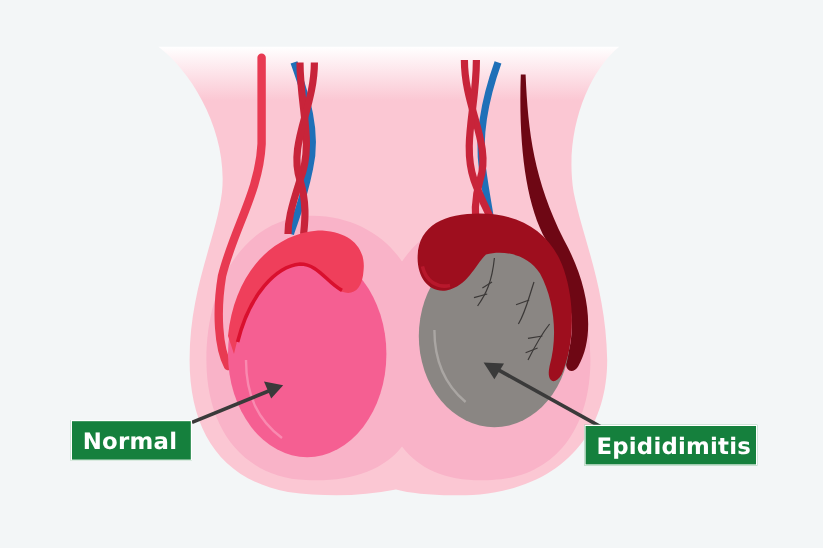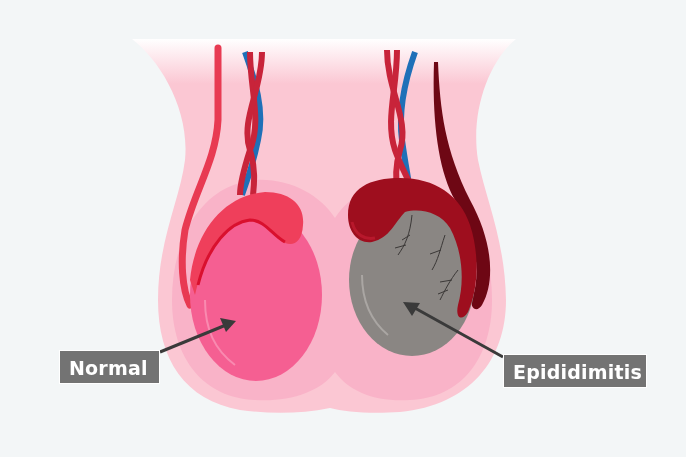--- a/index.html
+++ b/index.html
@@ -5,34 +5,34 @@
     html, body { margin: 0; padding: 0; }
     body {
       width: 686px; height: 457px; overflow: hidden;
       background: #f3f6f7;
       font-family: "DejaVu Sans", "Liberation Sans", sans-serif;
       position: relative;
     }
     #stage { position: absolute; left: 0; top: 0; width: 686px; height: 457px; }
     .label {
       position: absolute;
-      background: #737373;
+      background: #15803d;
       color: #ffffff;
       font-weight: bold;
       font-size: 19px;
       line-height: 34px;
       height: 34px;
       padding: 0 9px;
       border: 1px solid #ffffff;
       box-sizing: border-box;
       white-space: nowrap;
       letter-spacing: 0.2px;
     }
     #label-normal { left: 59px; top: 350px; width: 101px; }
-    #label-epi { left: 503px; top: 354px; width: 144px; }
+    #label-epi { left: 487px; top: 354px; width: 144px; }
   </style>
 </head>
 <body>
 
 <div id="stage">
   <svg width="686" height="457" viewBox="0 0 686 457">
     <defs>
       <linearGradient id="topfade" x1="0" y1="0" x2="0" y2="1">
         <stop offset="0" stop-color="#ffffff"></stop>
         <stop offset="0.12" stop-color="#fbc7d3"></stop>

